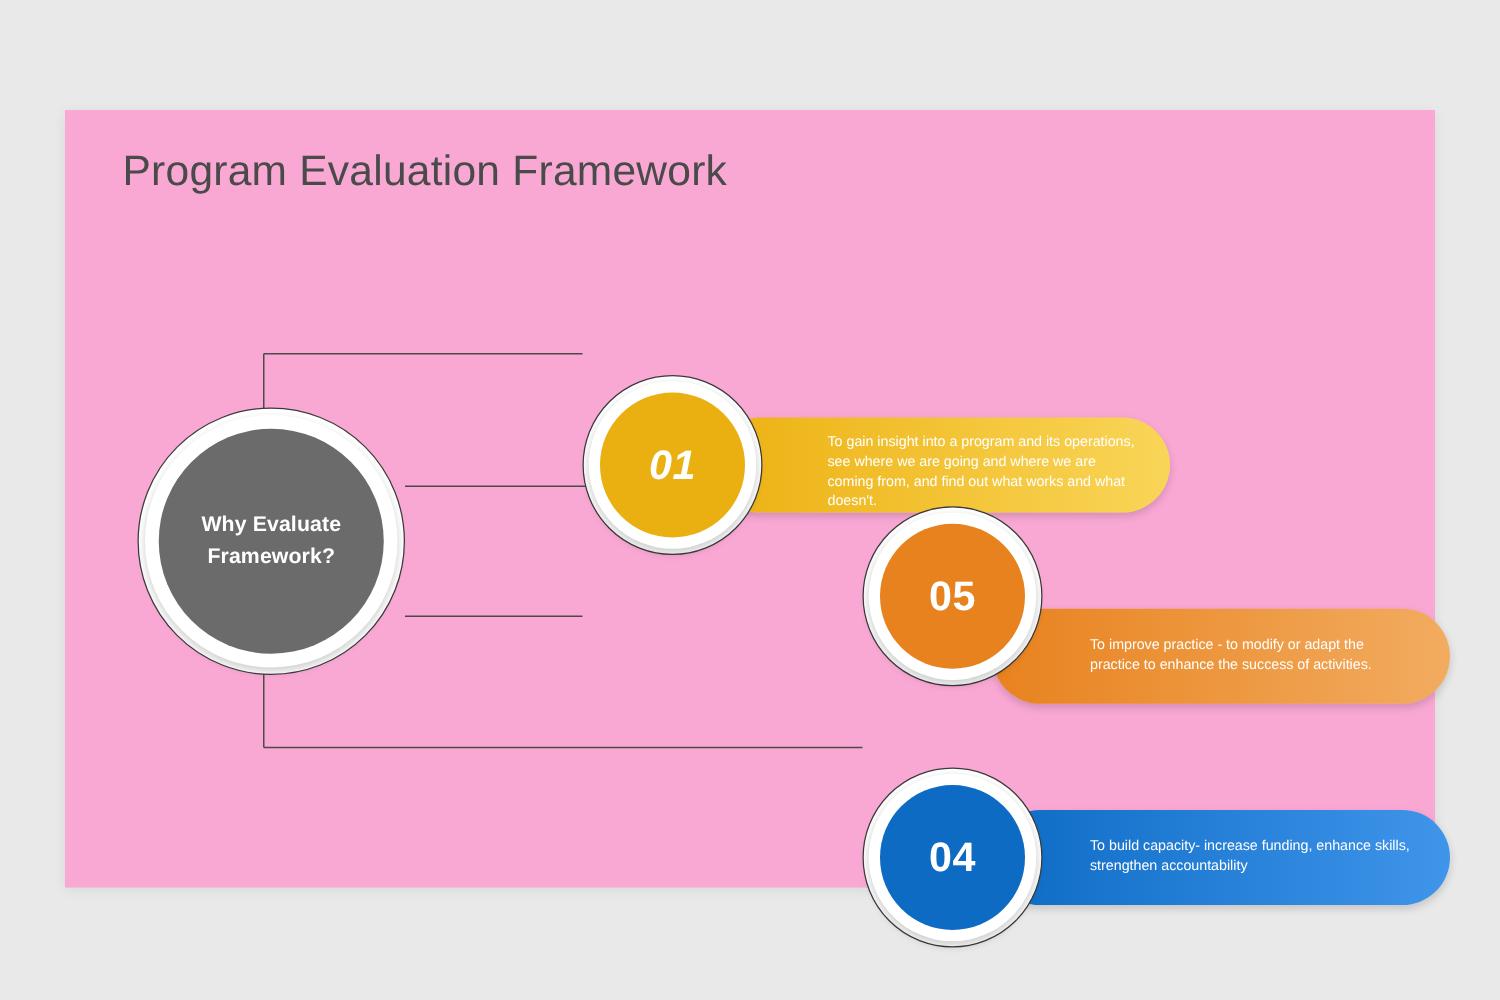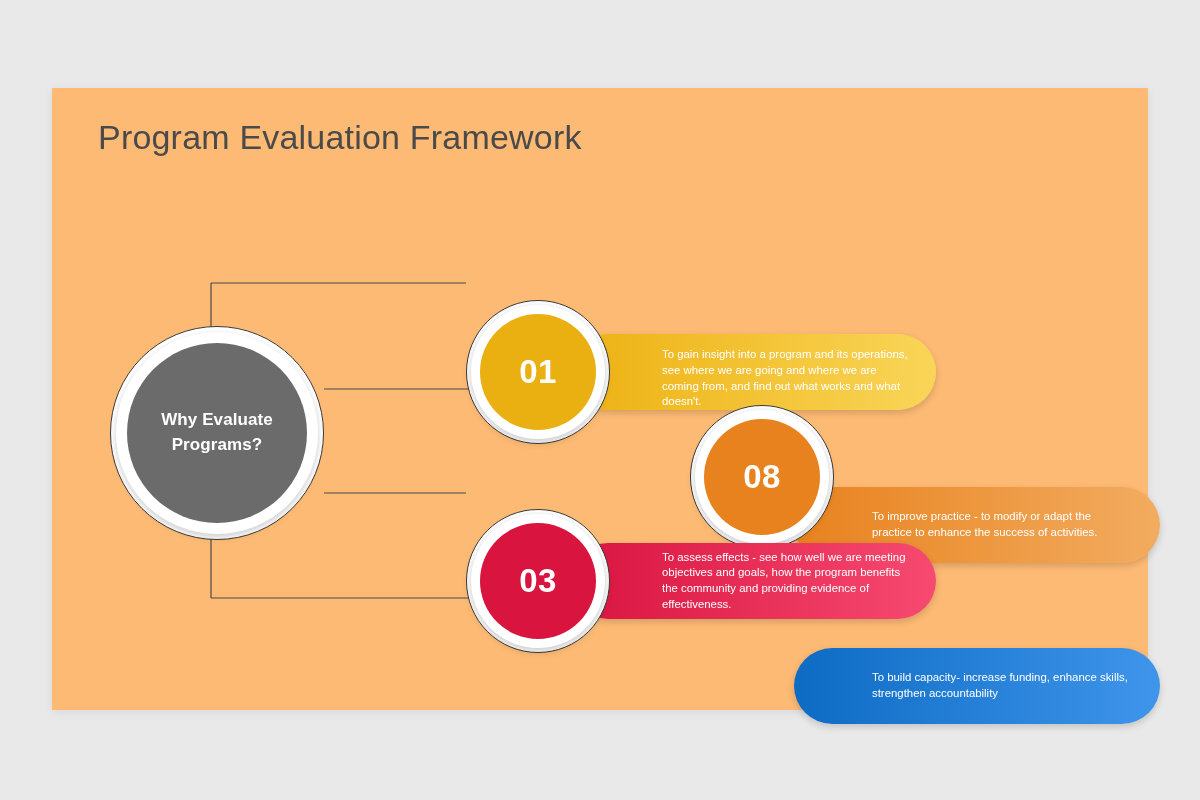--- a/index.html
+++ b/index.html
@@ -175,21 +175,21 @@
   #step-3 .step-bar { left: 104px; width: 366px; top: 34px; padding-left: 92px; padding-right: 26px; }
 
   
   #step-4 { left: 638px; top: 526px; width: 470px; height: 144px; }
   #step-4 .step-node { left: 0; }
   #step-4 .step-bar { left: 104px; width: 366px; top: 34px; padding-left: 78px; padding-right: 26px; }
 </style>
 </head>
 <body style="background: rgb(233, 233, 233);">
 
-<div id="slide-card" style="background: #fdba74;">
+<div id="slide-card" style="background: #f9a8d4;">
 
   <div id="heading-block">
     <div id="page-title">Program Evaluation Framework</div>
   </div>
 
   <div id="diagram">
 
     <svg id="connector-svg" viewBox="0 0 1096 622">
       <g fill="none" stroke="#4a4a4a" stroke-width="1.2">
 
@@ -204,64 +204,59 @@
         <path d="M 159 510 L 638 510"></path>
       </g>
     </svg>
 
     <div id="hub-node">
       <div class="ring-outline"></div>
       <div class="ring-white"></div>
       <div class="disc" style="background: rgb(107, 107, 107);">
         <div id="hub-label" style="color: rgb(255, 255, 255);">
           <span>Why Evaluate</span><br>
-          <span>Programs?</span>
+          <span>Framework?</span>
         </div>
       </div>
     </div>
 
     <div class="step" id="step-1">
       <div class="step-bar" id="bar-1" style="background: linear-gradient(to right, rgb(237, 177, 18) 0%, rgb(249, 213, 88) 100%); align-items: flex-end;">
         <div class="step-bar-text" style="color: rgb(255, 255, 255);">To gain insight into a program and its operations, see where we are going and where we are coming from, and find out what works and what doesn't.</div>
       </div>
       <div class="step-node" id="node-1">
         <div class="ring-outline"></div>
         <div class="ring-white"></div>
-        <div class="disc" id="disc-1" style="background: rgb(234, 176, 17);">
+        <div class="disc" id="disc-1" style="background: rgb(234, 176, 17); font-style: italic;">
           <span class="step-number">01</span>
         </div>
       </div>
     </div>
 
     <div class="step" id="step-2">
       <div class="step-bar" id="bar-2" style="background: linear-gradient(to right, rgb(232, 130, 30) 0%, rgb(242, 172, 96) 100%);">
         <div class="step-bar-text" style="color: rgb(255, 255, 255);">To improve practice - to modify or adapt the practice to enhance the success of activities.</div>
       </div>
       <div class="step-node" id="node-2">
         <div class="ring-outline"></div>
         <div class="ring-white"></div>
         <div class="disc" id="disc-2" style="background: rgb(232, 130, 30);">
-          <span class="step-number">08</span>
-        </div>
-      </div>
-    </div>
-
-    <div class="step" id="step-3">
-      <div class="step-bar" id="bar-3" style="background: linear-gradient(to right, rgb(216, 20, 63) 0%, rgb(247, 74, 113) 100%);">
-        <div class="step-bar-text" style="color: rgb(255, 255, 255);">To assess effects - see how well we are meeting objectives and goals, how the program benefits the community and providing evidence of effectiveness.</div>
-      </div>
-      <div class="step-node" id="node-3">
-        <div class="ring-outline"></div>
-        <div class="ring-white"></div>
-        <div class="disc" id="disc-3" style="background: rgb(216, 20, 63);">
-          <span class="step-number">03</span>
-        </div>
-      </div>
-    </div>
+          <span class="step-number">05</span>
+        </div>
+      </div>
+    </div>
+
 
     <div class="step" id="step-4">
       <div class="step-bar" id="bar-4" style="background: linear-gradient(to right, rgb(13, 107, 196) 0%, rgb(63, 149, 234) 100%);">
         <div class="step-bar-text" style="color: rgb(255, 255, 255);">To build capacity- increase funding, enhance skills, strengthen accountability</div>
       </div>
+      <div class="step-node" id="node-4">
+        <div class="ring-outline"></div>
+        <div class="ring-white"></div>
+        <div class="disc" id="disc-4" style="background: rgb(13, 107, 196);">
+          <span class="step-number">04</span>
+        </div>
+      </div>
     </div>
 
   </div>
 </div>
 
 </body></html>

